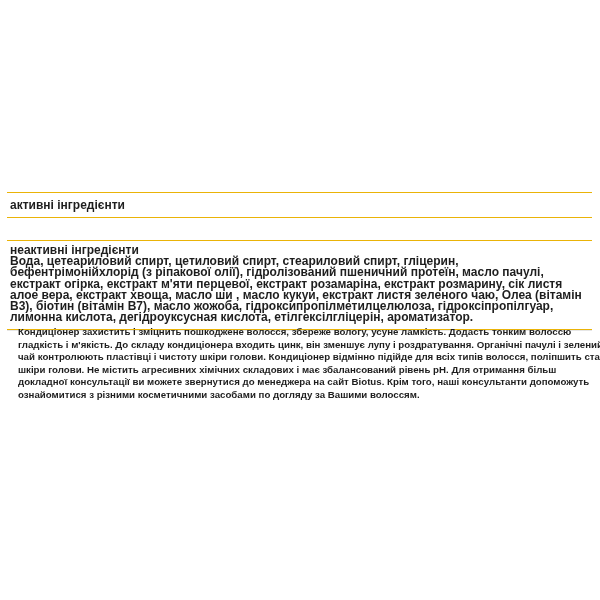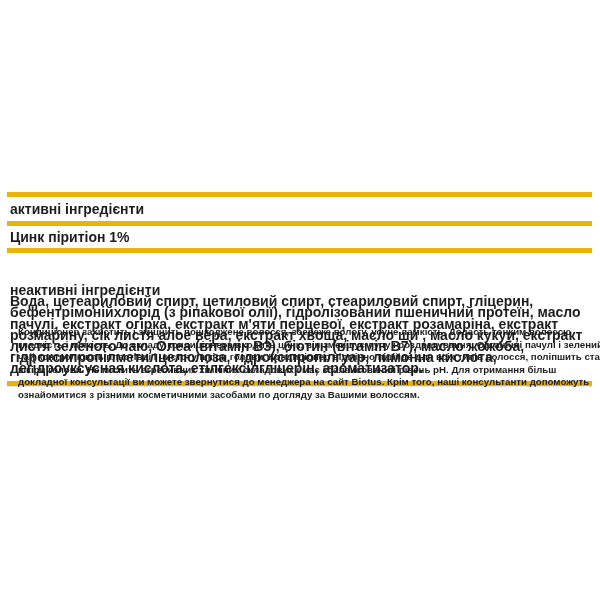--- a/index.html
+++ b/index.html
@@ -1,38 +1,37 @@
 <!DOCTYPE html>
 <html><head>
 <meta charset="utf-8">
 <style>
   html, body { margin:0; padding:0; background:#ffffff; }
   body { width:600px; height:600px; position:relative; overflow:hidden;
          font-family:"Liberation Sans", "DejaVu Sans", sans-serif; color:#1e1e1e; }
   .table { position:absolute; left:7px; top:192px; width:585px; }
-  .row { border-top:5px solid #eab308; display:flex; font-size:14px; font-weight:bold; }
+  .row { border-top:1px solid #eab308; display:flex; font-size:12px; font-weight:bold; }
   .row .c1 { width:344px; padding:0 0 0 3px; }
   .row .c2 { flex:1; }
   .row.r1 { height:24px; align-items:center; }
   .row.r2 { height:22px; align-items:center; }
   .row.r3 { display:block; padding:4px 3px 6px 3px; line-height:11.2px; }
-  .row.r3 .lbl { display:block;margin-top:28px; }
+  .row.r3 .lbl { display:block; }
   .row.last { border-bottom:1px solid #e6e6e6; height:0; }
   .desc { position:absolute; left:7px; top:326px; width:588px; font-size:9.7px; font-weight:bold;
           line-height:12.6px; color:#1e1e1e; padding-left:2px;margin-left:9px; }
 </style>
 </head>
 <body>
 
 <div class="table">
   <div class="row r1">
     <span class="c1">активні інгредієнти</span>
   </div>
   <div class="row r2">
-    <span class="c1">Цинк піритіон 1%</span>
   </div>
   <div class="row r3">
     <span class="lbl">неактивні інгредієнти</span>
     <span>Вода, цетеариловий спирт, цетиловий спирт, стеариловий спирт, гліцерин, бефентрімонійхлорід (з ріпакової олії), гідролізований пшеничний протеїн, масло пачулі, екстракт огірка, екстракт м'яти перцевої, екстракт розамаріна, екстракт розмарину, сік листя алое вера, екстракт хвоща, масло ши , масло кукуи, екстракт листя зеленого чаю, Олеа (вітамін В3), біотин (вітамін В7), масло жожоба, гідроксипропілметилцелюлоза, гідроксіпропілгуар, лимонна кислота, дегідроуксусная кислота, етілгексілгліцерін, ароматизатор.</span>
   </div>
   <div class="row last"></div>
 </div>
 
 <div class="desc">Кондиціонер захистить і зміцнить пошкоджене волосся, збереже вологу, усуне ламкість. Додасть тонким волоссю гладкість і м'якість. До складу кондиціонера входить цинк, він зменшує лупу і роздратування. Органічні пачулі і зелений чай контролюють пластівці і чистоту шкіри голови. Кондиціонер відмінно підійде для всіх типів волосся, поліпшить стан шкіри голови. Не містить агресивних хімічних складових і має збалансований рівень pH. Для отримання більш докладної консультації ви можете звернутися до менеджера на сайт Biotus. Крім того, наші консультанти допоможуть ознайомитися з різними косметичними засобами по догляду за Вашими волоссям.</div>
 

